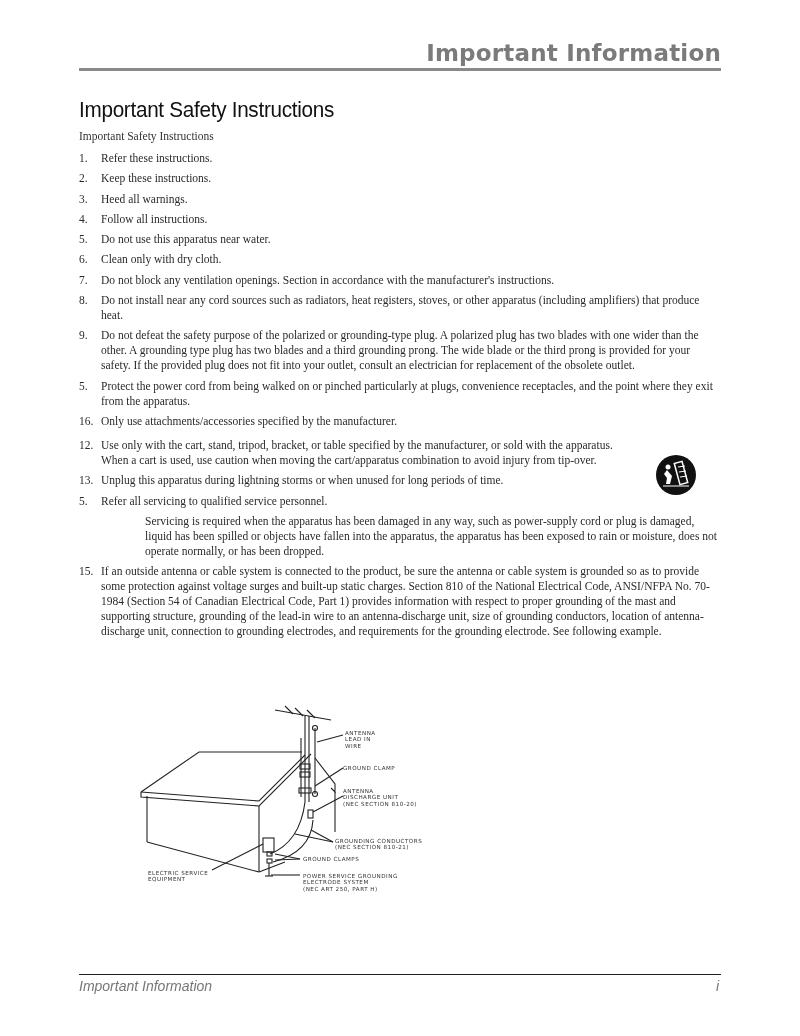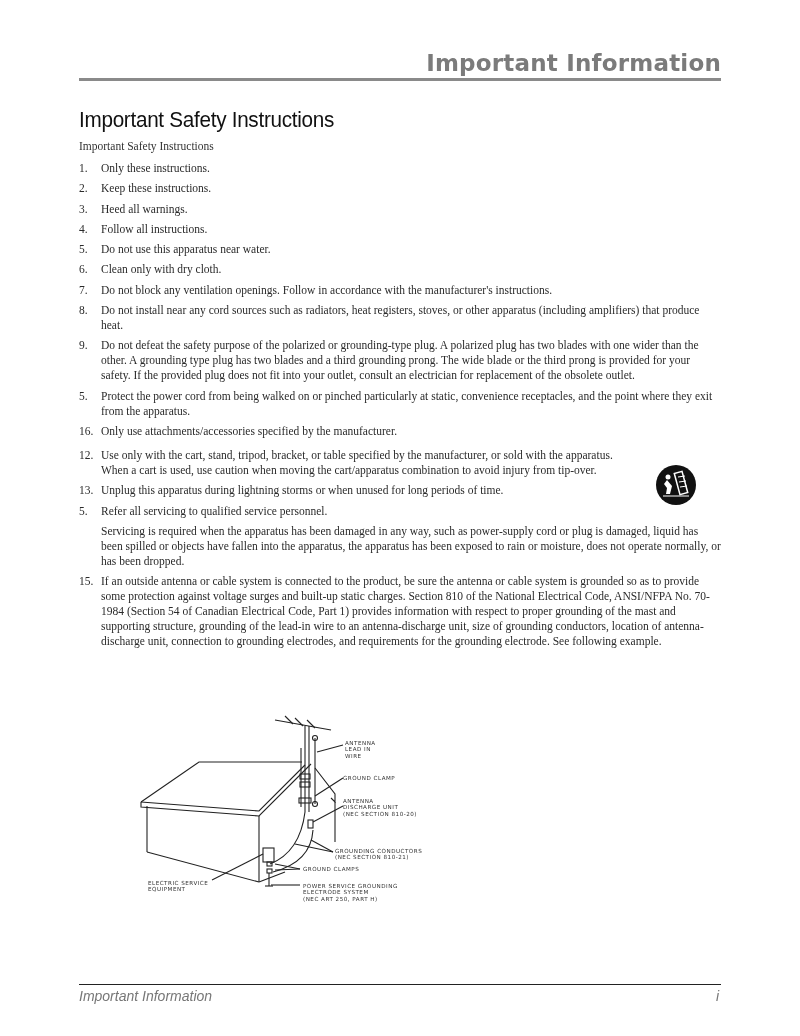--- a/index.html
+++ b/index.html
@@ -1,17 +1,17 @@
 <!DOCTYPE html>
 <html><head>
 <meta charset="utf-8">
 <style>
   html, body { margin: 0; padding: 0; background: #ffffff; }
   body { width: 800px; height: 1036px; position: relative; overflow: hidden; }
-  .page { position: absolute; left: 0; top: 12px; width: 800px; height: 996px; }
+  .page { position: absolute; left: 0; top: 2px; width: 800px; height: 996px; }
 
   .running-head {
     position: absolute; right: 79px; top: 38px;
     font-family: "DejaVu Sans", sans-serif; font-weight: bold;
     font-size: 23px; color: #7b7b7b; letter-spacing: 0.2px;
   }
   .head-rule {
     position: absolute; left: 79px; top: 66px; width: 642px; height: 3px;
     background: #8a8a8a;
   }
@@ -26,21 +26,21 @@
   }
 
   .list {
     position: absolute; left: 79px; top: 149px; width: 642px;
     font-family: "Liberation Serif", serif; font-size: 11.5px; line-height: 15px;
     color: #2a2a2a;
   }
   .item { position: relative; padding-left: 22px; margin-bottom: 5.3px; }
   .item .num { position: absolute; left: 0; top: 0; }
   .item .body.narrow { width: 540px; margin-top: 9px; }
-  .item .sub { margin-top: 5px; }
+  .item .sub { margin-top: 5px; margin-left: 44px; }
 
   .cart-icon {
     position: absolute; left: 655px; top: 452px; width: 42px; height: 42px;
   }
 
   .diagram {
     position: absolute; left: 135px; top: 700px; width: 300px; height: 200px;
   }
   .diagram .lbl {
     position: absolute; font-family: "DejaVu Sans", sans-serif;
@@ -70,21 +70,21 @@
 
   <div class="running-head">Important Information</div>
   <div class="head-rule"></div>
 
   <div class="page-title">Important Safety Instructions</div>
   <div class="intro">Important Safety Instructions</div>
 
   <div class="list">
     <div class="item">
         <span class="num">1.</span>
-        <div class="body">Only these instructions.</div>
+        <div class="body">Refer these instructions.</div>
       </div>
     <div class="item">
         <span class="num">2.</span>
         <div class="body">Keep these instructions.</div>
       </div>
     <div class="item">
         <span class="num">3.</span>
         <div class="body">Heed all warnings.</div>
       </div>
     <div class="item">
@@ -94,33 +94,33 @@
     <div class="item">
         <span class="num">5.</span>
         <div class="body">Do not use this apparatus near water.</div>
       </div>
     <div class="item">
         <span class="num">6.</span>
         <div class="body">Clean only with dry cloth.</div>
       </div>
     <div class="item">
         <span class="num">7.</span>
-        <div class="body">Do not block any ventilation openings. Follow in accordance with the manufacturer's instructions.</div>
+        <div class="body">Do not block any ventilation openings. Section in accordance with the manufacturer's instructions.</div>
       </div>
     <div class="item">
         <span class="num">8.</span>
         <div class="body">Do not install near any cord sources such as radiators, heat registers, stoves, or other apparatus (including amplifiers) that produce heat.</div>
       </div>
     <div class="item">
         <span class="num">9.</span>
         <div class="body">Do not defeat the safety purpose of the polarized or grounding-type plug. A polarized plug has two blades with one wider than the other. A grounding type plug has two blades and a third grounding prong. The wide blade or the third prong is provided for your safety. If the provided plug does not fit into your outlet, consult an electrician for replacement of the obsolete outlet.</div>
       </div>
     <div class="item">
         <span class="num">5.</span>
-        <div class="body">Protect the power cord from being walked on or pinched particularly at static, convenience receptacles, and the point where they exit from the apparatus.</div>
+        <div class="body">Protect the power cord from being walked on or pinched particularly at plugs, convenience receptacles, and the point where they exit from the apparatus.</div>
       </div>
     <div class="item">
         <span class="num">16.</span>
         <div class="body">Only use attachments/accessories specified by the manufacturer.</div>
       </div>
     <div class="item">
         <span class="num">12.</span>
         <div class="body narrow">Use only with the cart, stand, tripod, bracket, or table specified by the manufacturer, or sold with the apparatus. When a cart is used, use caution when moving the cart/apparatus combination to avoid injury from tip-over.</div>
       </div>
     <div class="item">

